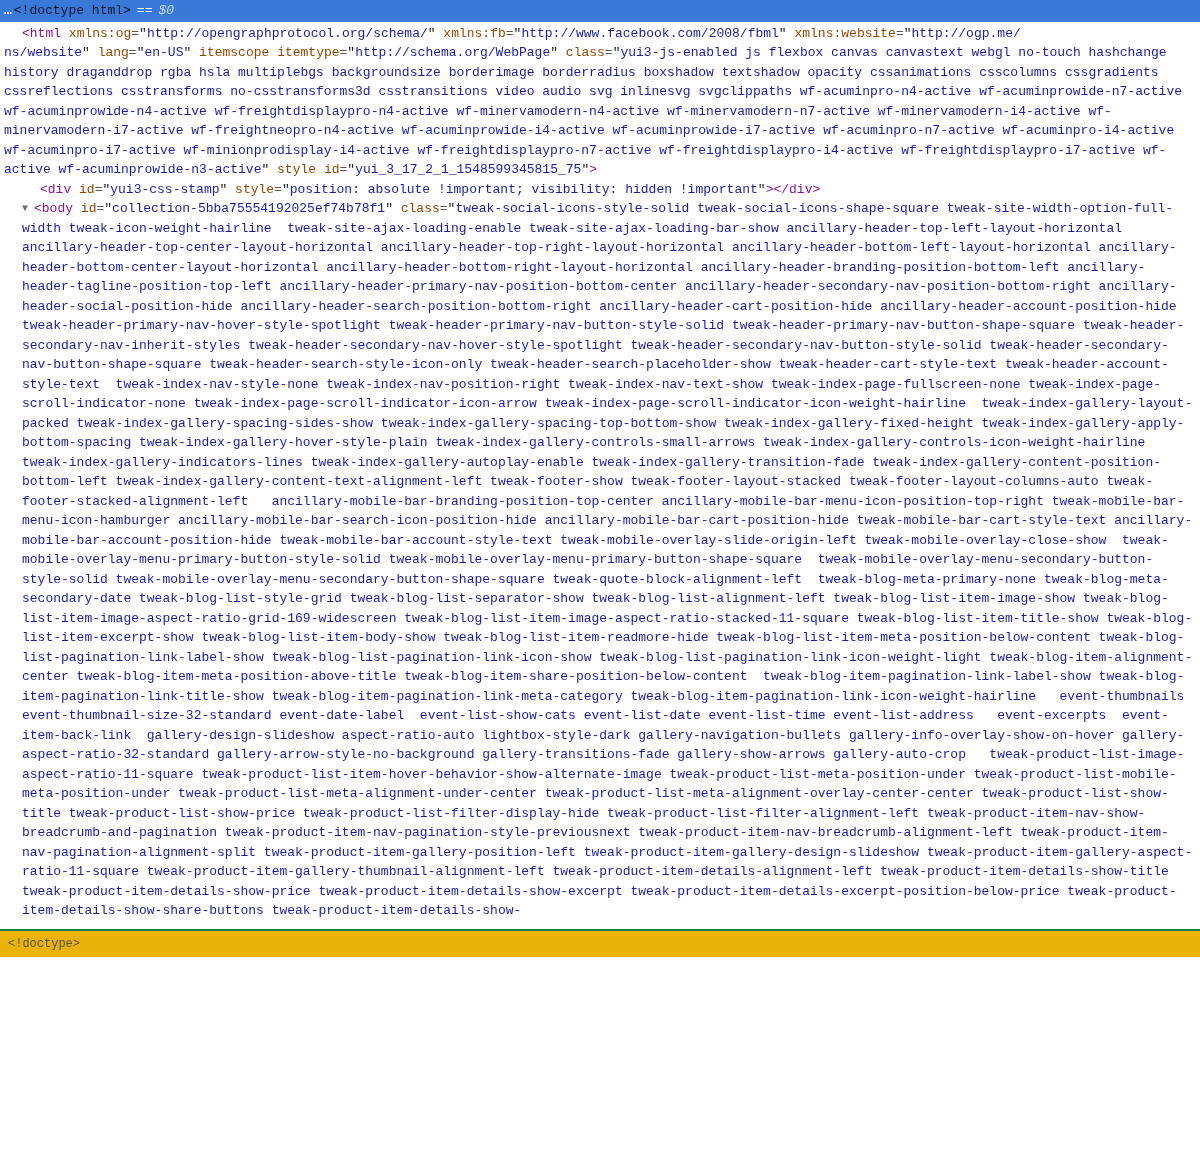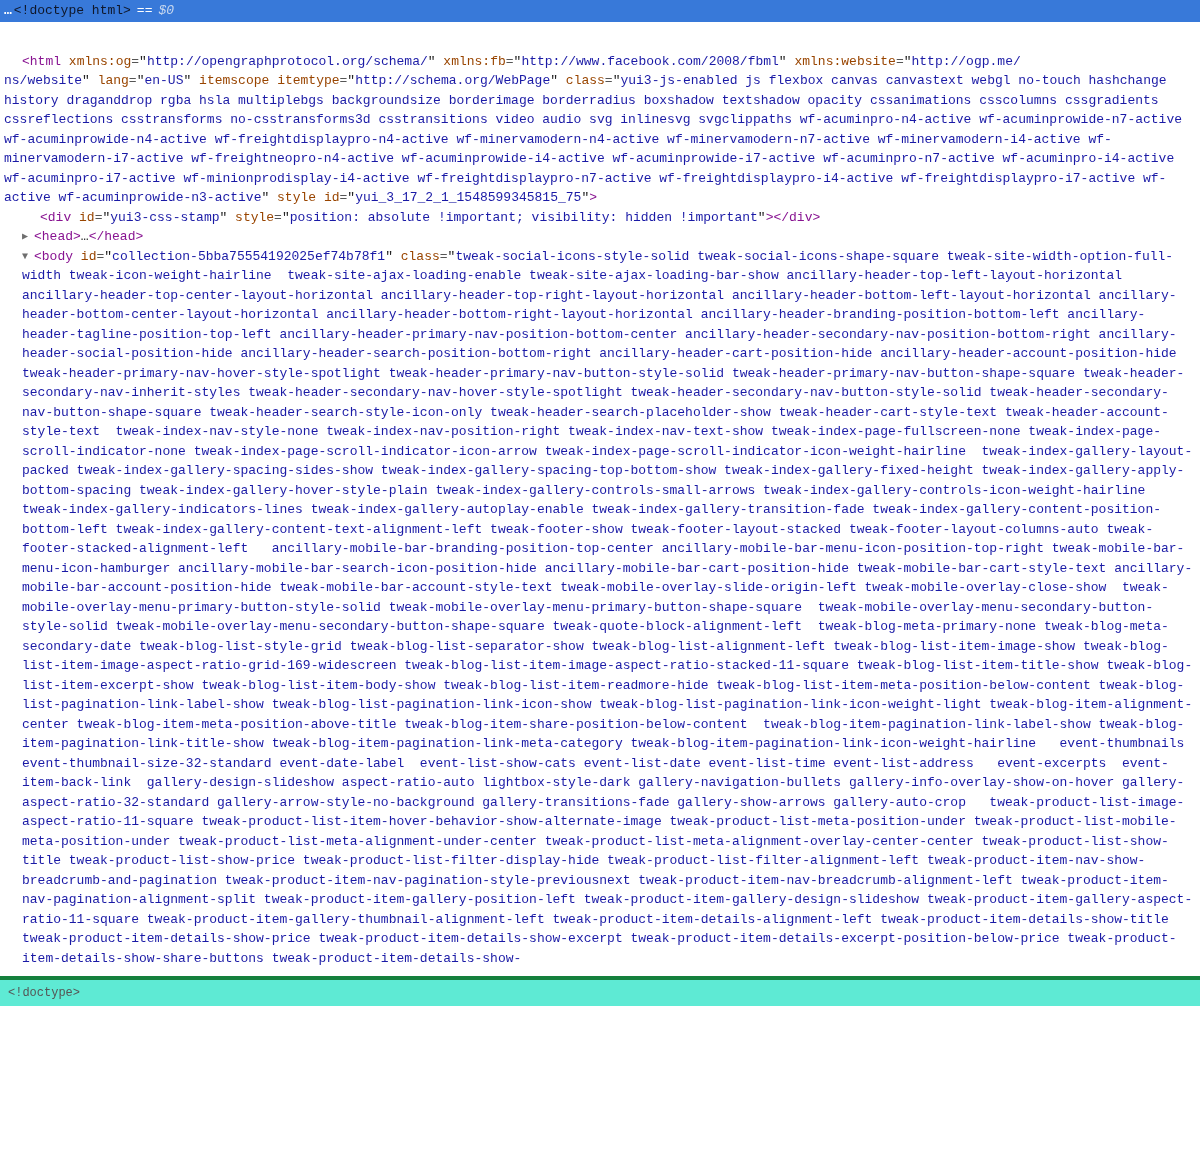--- a/index.html
+++ b/index.html
@@ -19,35 +19,34 @@
   align-items: center;
 }
 .selected-line .ellipsis { color: #fff; font-weight: bold; margin-right: 2px; }
 .selected-line .tag-open { color: #0f172a; }
 .selected-line .eq { color: #fff; margin: 0 6px; }
 .selected-line .dollar { color: #c8d8ef; font-style: italic; }
 .code-area {
   padding: 2px 4px 8px 4px;
   word-wrap: break-word;
   overflow-wrap: break-word;
-  margin-top: 28px;
 }
 .line { white-space: pre-wrap; word-break: break-word; }
 .indent1 { padding-left: 18px; }
 .indent2 { padding-left: 36px; }
 .arrow { display:inline-block; width:12px; color:#6e6e6e; font-size:10px; vertical-align:middle; }
 .tag { color: #881391; }
 .attr-name { color: #994500; }
 .attr-val { color: #1a1aa6; }
 .punct { color: #881391; }
 .eqq { color: #555; }
 .dots { color: #222; }
 .bottom-bar {
-  border-top: 4px solid #15803d;
-  background: #5eead4;
+  border-top: 2px solid #15803d;
+  background: #eab308;
   padding: 4px 8px;
   font-size: 12px;
   color: #555;
 }
 .bottom-bar span { background: #fff0; }
 </style>
 </head>
 <body>
 
 <div class="selected-line">
@@ -57,21 +56,20 @@
   <span class="dollar">$0</span>
 </div>
 
 <div class="code-area">
 
   <div class="line indent1"><span class="punct">&lt;</span><span class="tag">html</span> <span class="attr-name">xmlns:og</span><span class="eqq">=</span>"<span class="attr-val">http://opengraphprotocol.org/schema/</span>" <span class="attr-name">xmlns:fb</span><span class="eqq">=</span>"<span class="attr-val">http://www.facebook.com/2008/fbml</span>" <span class="attr-name">xmlns:website</span><span class="eqq">=</span>"<span class="attr-val">http://ogp.me/</span></div>
   <div class="line"><span class="attr-val">ns/website</span>" <span class="attr-name">lang</span><span class="eqq">=</span>"<span class="attr-val">en-US</span>" <span class="attr-name">itemscope</span> <span class="attr-name">itemtype</span><span class="eqq">=</span>"<span class="attr-val">http://schema.org/WebPage</span>" <span class="attr-name">class</span><span class="eqq">=</span>"<span class="attr-val">yui3-js-enabled js flexbox canvas canvastext webgl no-touch hashchange history draganddrop rgba hsla multiplebgs backgroundsize borderimage borderradius boxshadow textshadow opacity cssanimations csscolumns cssgradients cssreflections csstransforms no-csstransforms3d csstransitions video audio svg inlinesvg svgclippaths wf-acuminpro-n4-active wf-acuminprowide-n7-active wf-acuminprowide-n4-active wf-freightdisplaypro-n4-active wf-minervamodern-n4-active wf-minervamodern-n7-active wf-minervamodern-i4-active wf-minervamodern-i7-active wf-freightneopro-n4-active wf-acuminprowide-i4-active wf-acuminprowide-i7-active wf-acuminpro-n7-active wf-acuminpro-i4-active wf-acuminpro-i7-active wf-minionprodisplay-i4-active wf-freightdisplaypro-n7-active wf-freightdisplaypro-i4-active wf-freightdisplaypro-i7-active wf-active wf-acuminprowide-n3-active</span>" <span class="attr-name">style</span> <span class="attr-name">id</span><span class="eqq">=</span>"<span class="attr-val">yui_3_17_2_1_1548599345815_75</span>"<span class="punct">&gt;</span></div>
 
   <div class="line indent2"><span class="punct">&lt;</span><span class="tag">div</span> <span class="attr-name">id</span><span class="eqq">=</span>"<span class="attr-val">yui3-css-stamp</span>" <span class="attr-name">style</span><span class="eqq">=</span>"<span class="attr-val">position: absolute !important; visibility: hidden !important</span>"<span class="punct">&gt;&lt;/</span><span class="tag">div</span><span class="punct">&gt;</span></div>
 
-  <div class="line indent1"><span class="arrow">▶</span><span class="punct">&lt;</span><span class="tag">head</span><span class="punct">&gt;</span><span class="dots">…</span><span class="punct">&lt;/</span><span class="tag">head</span><span class="punct">&gt;</span></div>
 
   <div class="line indent1"><span class="arrow">▼</span><span class="punct">&lt;</span><span class="tag">body</span> <span class="attr-name">id</span><span class="eqq">=</span>"<span class="attr-val">collection-5bba75554192025ef74b78f1</span>" <span class="attr-name">class</span><span class="eqq">=</span>"<span class="attr-val">tweak-social-icons-style-solid tweak-social-icons-shape-square tweak-site-width-option-full-width tweak-icon-weight-hairline  tweak-site-ajax-loading-enable tweak-site-ajax-loading-bar-show ancillary-header-top-left-layout-horizontal ancillary-header-top-center-layout-horizontal ancillary-header-top-right-layout-horizontal ancillary-header-bottom-left-layout-horizontal ancillary-header-bottom-center-layout-horizontal ancillary-header-bottom-right-layout-horizontal ancillary-header-branding-position-bottom-left ancillary-header-tagline-position-top-left ancillary-header-primary-nav-position-bottom-center ancillary-header-secondary-nav-position-bottom-right ancillary-header-social-position-hide ancillary-header-search-position-bottom-right ancillary-header-cart-position-hide ancillary-header-account-position-hide tweak-header-primary-nav-hover-style-spotlight tweak-header-primary-nav-button-style-solid tweak-header-primary-nav-button-shape-square tweak-header-secondary-nav-inherit-styles tweak-header-secondary-nav-hover-style-spotlight tweak-header-secondary-nav-button-style-solid tweak-header-secondary-nav-button-shape-square tweak-header-search-style-icon-only tweak-header-search-placeholder-show tweak-header-cart-style-text tweak-header-account-style-text  tweak-index-nav-style-none tweak-index-nav-position-right tweak-index-nav-text-show tweak-index-page-fullscreen-none tweak-index-page-scroll-indicator-none tweak-index-page-scroll-indicator-icon-arrow tweak-index-page-scroll-indicator-icon-weight-hairline  tweak-index-gallery-layout-packed tweak-index-gallery-spacing-sides-show tweak-index-gallery-spacing-top-bottom-show tweak-index-gallery-fixed-height tweak-index-gallery-apply-bottom-spacing tweak-index-gallery-hover-style-plain tweak-index-gallery-controls-small-arrows tweak-index-gallery-controls-icon-weight-hairline tweak-index-gallery-indicators-lines tweak-index-gallery-autoplay-enable tweak-index-gallery-transition-fade tweak-index-gallery-content-position-bottom-left tweak-index-gallery-content-text-alignment-left tweak-footer-show tweak-footer-layout-stacked tweak-footer-layout-columns-auto tweak-footer-stacked-alignment-left   ancillary-mobile-bar-branding-position-top-center ancillary-mobile-bar-menu-icon-position-top-right tweak-mobile-bar-menu-icon-hamburger ancillary-mobile-bar-search-icon-position-hide ancillary-mobile-bar-cart-position-hide tweak-mobile-bar-cart-style-text ancillary-mobile-bar-account-position-hide tweak-mobile-bar-account-style-text tweak-mobile-overlay-slide-origin-left tweak-mobile-overlay-close-show  tweak-mobile-overlay-menu-primary-button-style-solid tweak-mobile-overlay-menu-primary-button-shape-square  tweak-mobile-overlay-menu-secondary-button-style-solid tweak-mobile-overlay-menu-secondary-button-shape-square tweak-quote-block-alignment-left  tweak-blog-meta-primary-none tweak-blog-meta-secondary-date tweak-blog-list-style-grid tweak-blog-list-separator-show tweak-blog-list-alignment-left tweak-blog-list-item-image-show tweak-blog-list-item-image-aspect-ratio-grid-169-widescreen tweak-blog-list-item-image-aspect-ratio-stacked-11-square tweak-blog-list-item-title-show tweak-blog-list-item-excerpt-show tweak-blog-list-item-body-show tweak-blog-list-item-readmore-hide tweak-blog-list-item-meta-position-below-content tweak-blog-list-pagination-link-label-show tweak-blog-list-pagination-link-icon-show tweak-blog-list-pagination-link-icon-weight-light tweak-blog-item-alignment-center tweak-blog-item-meta-position-above-title tweak-blog-item-share-position-below-content  tweak-blog-item-pagination-link-label-show tweak-blog-item-pagination-link-title-show tweak-blog-item-pagination-link-meta-category tweak-blog-item-pagination-link-icon-weight-hairline   event-thumbnails event-thumbnail-size-32-standard event-date-label  event-list-show-cats event-list-date event-list-time event-list-address   event-excerpts  event-item-back-link  gallery-design-slideshow aspect-ratio-auto lightbox-style-dark gallery-navigation-bullets gallery-info-overlay-show-on-hover gallery-aspect-ratio-32-standard gallery-arrow-style-no-background gallery-transitions-fade gallery-show-arrows gallery-auto-crop   tweak-product-list-image-aspect-ratio-11-square tweak-product-list-item-hover-behavior-show-alternate-image tweak-product-list-meta-position-under tweak-product-list-mobile-meta-position-under tweak-product-list-meta-alignment-under-center tweak-product-list-meta-alignment-overlay-center-center tweak-product-list-show-title tweak-product-list-show-price tweak-product-list-filter-display-hide tweak-product-list-filter-alignment-left tweak-product-item-nav-show-breadcrumb-and-pagination tweak-product-item-nav-pagination-style-previousnext tweak-product-item-nav-breadcrumb-alignment-left tweak-product-item-nav-pagination-alignment-split tweak-product-item-gallery-position-left tweak-product-item-gallery-design-slideshow tweak-product-item-gallery-aspect-ratio-11-square tweak-product-item-gallery-thumbnail-alignment-left tweak-product-item-details-alignment-left tweak-product-item-details-show-title tweak-product-item-details-show-price tweak-product-item-details-show-excerpt tweak-product-item-details-excerpt-position-below-price tweak-product-item-details-show-share-buttons tweak-product-item-details-show-</span></div>
 
 </div>
 
 <div class="bottom-bar">
   <span>&lt;!doctype&gt;</span>
 </div>
 
 </body></html>

